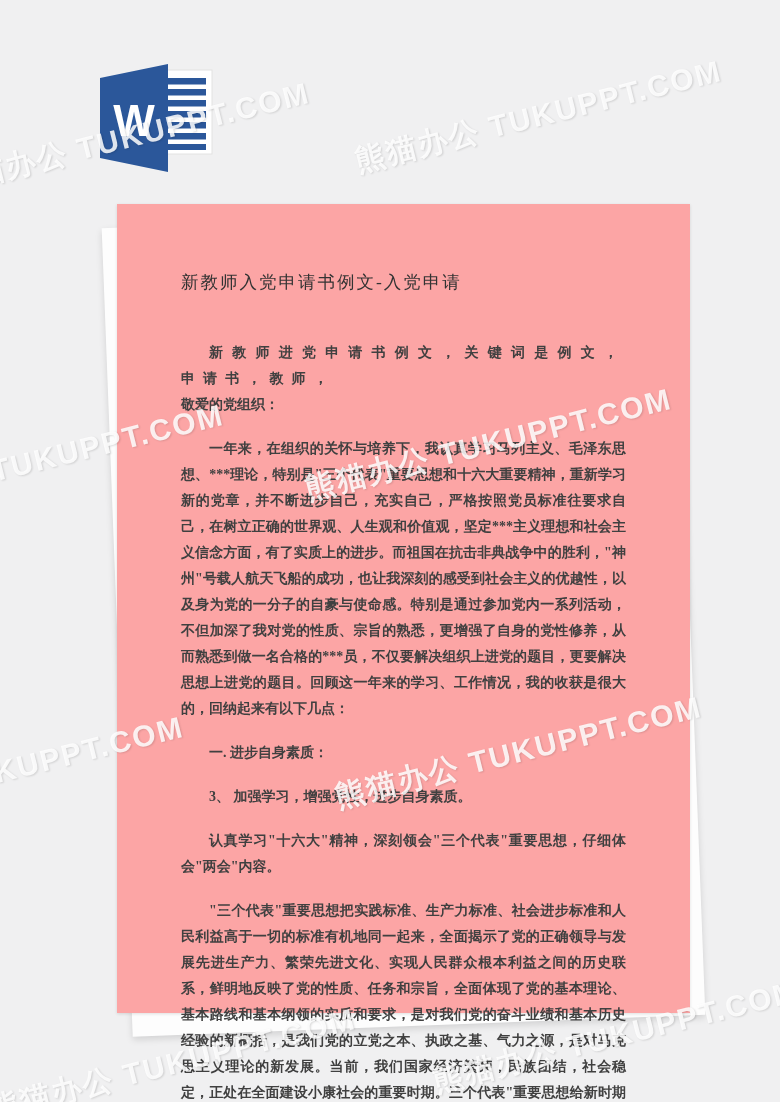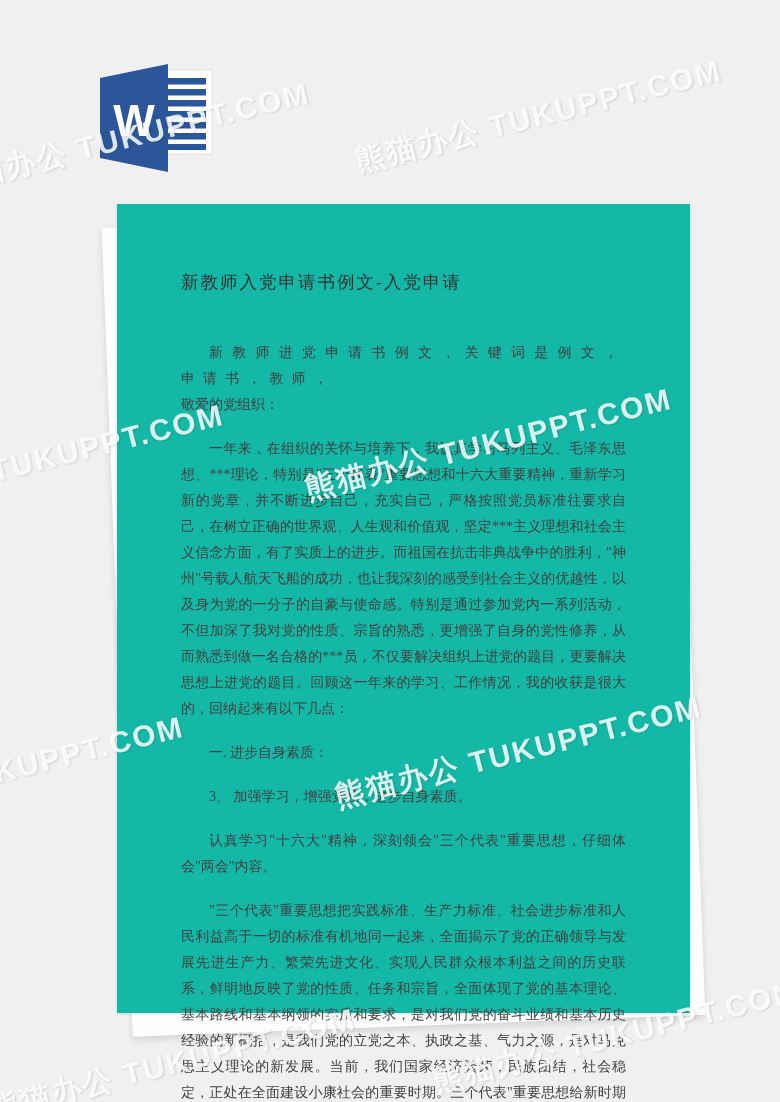--- a/index.html
+++ b/index.html
@@ -24,37 +24,38 @@
   
   .page-back{
     position:absolute;left:117px;top:204px;width:573px;height:809px;
     background:#fdfdfd;
     transform:translateY(13px) rotate(-2.2deg);
     box-shadow:0 3px 7px rgba(0,0,0,0.13);
     z-index:1;
   }
   .page-main{
     position:absolute;left:117px;top:204px;width:573px;height:809px;
-    background:#14b8a6;
+    background:#fca5a5;
     box-shadow:0 1px 3px rgba(0,0,0,0.12);
     z-index:2;
     box-sizing:border-box;
     padding:66px 64px 0 64px;
     font-family:"Liberation Serif","DejaVu Serif",serif;
     color:#404040;
   }
   .doc-title{
     font-size:17.5px;font-weight:400;color:#333;
     letter-spacing:2px;margin:0 0 46px 0;
   }
   .page-main p{
     margin:18px 0;
     font-size:14px;line-height:26px;
     text-align:justify;text-indent:2em;
     color:#404040;
+    font-weight:bold;
   }
   .p-spread{letter-spacing:0.58em;margin-bottom:0 !important;}
   .p-salute{text-indent:0 !important;margin-top:0 !important;}
 
   
   .wm{
     position:absolute;
     font-family:"Liberation Sans",sans-serif;
     font-weight:bold;font-size:30px;letter-spacing:2px;
     color:rgba(255,255,255,0.85);

